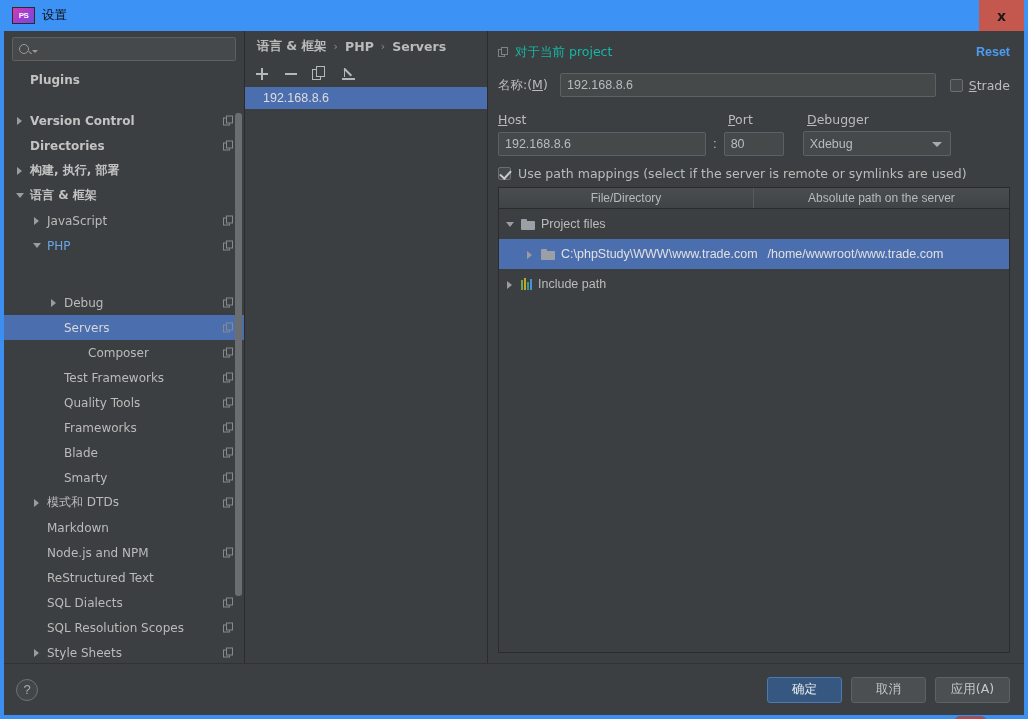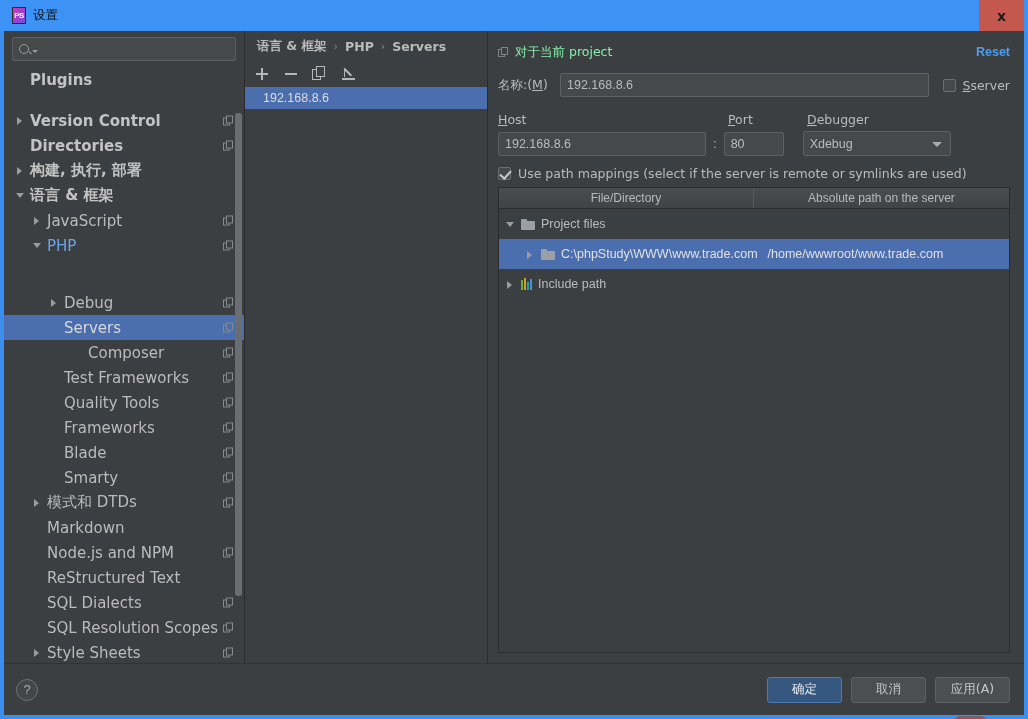--- a/index.html
+++ b/index.html
@@ -27,21 +27,21 @@
     position: absolute; left: 0; top: 0;
     width: 1028px; height: 31px;
     background: #3c92f5;
     display: flex; align-items: center;
   }
   #titlebar .tb-left {
     display: flex; align-items: center; gap: 7px;
     padding-left: 12px; flex: 1;
   }
   .ps-icon {
-    width: 14px; height: 17px;
+    width: 23px; height: 17px;
     background: linear-gradient(135deg, #d040a8 0%, #a93bd0 45%, #6b4fd8 100%);
     border: 1px solid #2b2b2b;
     position: relative;
     display: flex; align-items: center; justify-content: center;
   }
   .ps-icon span {
     font-size: 8px; font-weight: bold; color: #ffffff;
     line-height: 1; letter-spacing: -0.5px;
   }
   #window-title {
@@ -141,21 +141,21 @@
     border-top: 4px solid transparent;
     border-bottom: 4px solid transparent;
   }
   .tw.down::before {
     content: ""; position: absolute; left: 2px; top: 4px;
     border-top: 5px solid #9a9c9e;
     border-left: 4px solid transparent;
     border-right: 4px solid transparent;
   }
   .tree-label {
-    font-size: 15px;
+    font-size: 12px;
     color: #bbbbbb;
     white-space: nowrap;
     font-family: "DejaVu Sans", "Liberation Sans", sans-serif;
   }
   .tree-row.bold .tree-label { font-weight: bold; color: #c3c3c3; }
   .tree-row.blue .tree-label { color: #6aa5e8; }
   .tree-row.selected .tree-label { color: #d8d8d8; }
   .copy-badge {
     position: absolute; right: 10px; top: 50%;
     transform: translateY(-50%);
@@ -248,21 +248,21 @@
   #right-head {
     display: flex; align-items: center;
     height: 22px;
   }
   .proj-badge {
     width: 11px; height: 11px; position: relative; margin-right: 6px;
   }
   .proj-badge i { position: absolute; display: block; border: 1px solid #7e8284; }
   .proj-badge i.b1 { left: 0; top: 2px; width: 7px; height: 8px; }
   .proj-badge i.b2 { left: 3px; top: 0; width: 7px; height: 8px; background: #3c3f41; }
-  #scope-label { font-size: 12.5px; color: #86efac; flex: 1;
+  #scope-label { font-size: 12.5px; color: #14b8a6; flex: 1;
     font-family: "DejaVu Sans", "Liberation Sans", sans-serif; }
   #reset-link {
     font-size: 12.5px; color: #4a9df2; font-weight: bold; cursor: pointer; padding-left: 29px;
   }
 
   .row { display: flex; align-items: center; }
   #name-row { margin-top: 10px; height: 24px; }
   #name-label {
     width: 62px; font-size: 12.5px; color: #bbbbbb;
     font-family: "DejaVu Sans", "Liberation Sans", sans-serif;
@@ -659,21 +659,21 @@
           <span id="reset-link">Reset</span>
         </div>
 
         <div class="row" id="name-row">
           <span id="name-label">
             <span>名称:(</span><span class="ulbl">M</span><span>)</span>
           </span>
           <input id="name-input" class="txtfield" type="text" value="192.168.8.6" style="">
           <span id="shared-wrap">
             <span class="cbox"></span>
-            <span class="lbl"><span class="ulbl">S</span><span>server</span></span>
+            <span class="lbl"><span class="ulbl">S</span><span>trade</span></span>
           </span>
         </div>
 
         <div id="hpd-labels">
           <span class="lbl" style="width:208px"><span class="ulbl">H</span><span>ost</span></span>
           <span style="width:22px"></span>
           <span class="lbl" style="width:60px"><span class="ulbl">P</span><span>ort</span></span>
           <span style="width:19px"></span>
           <span class="lbl"><span class="ulbl">D</span><span>ebugger</span></span>
         </div>

